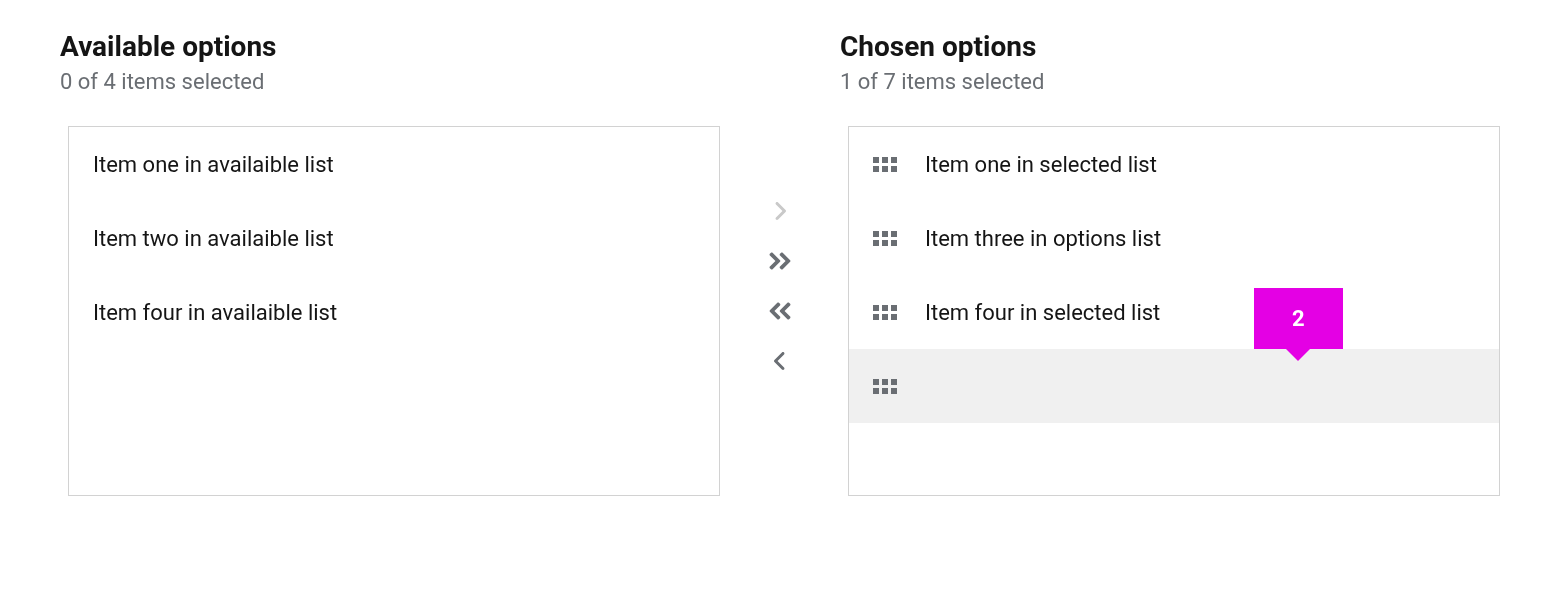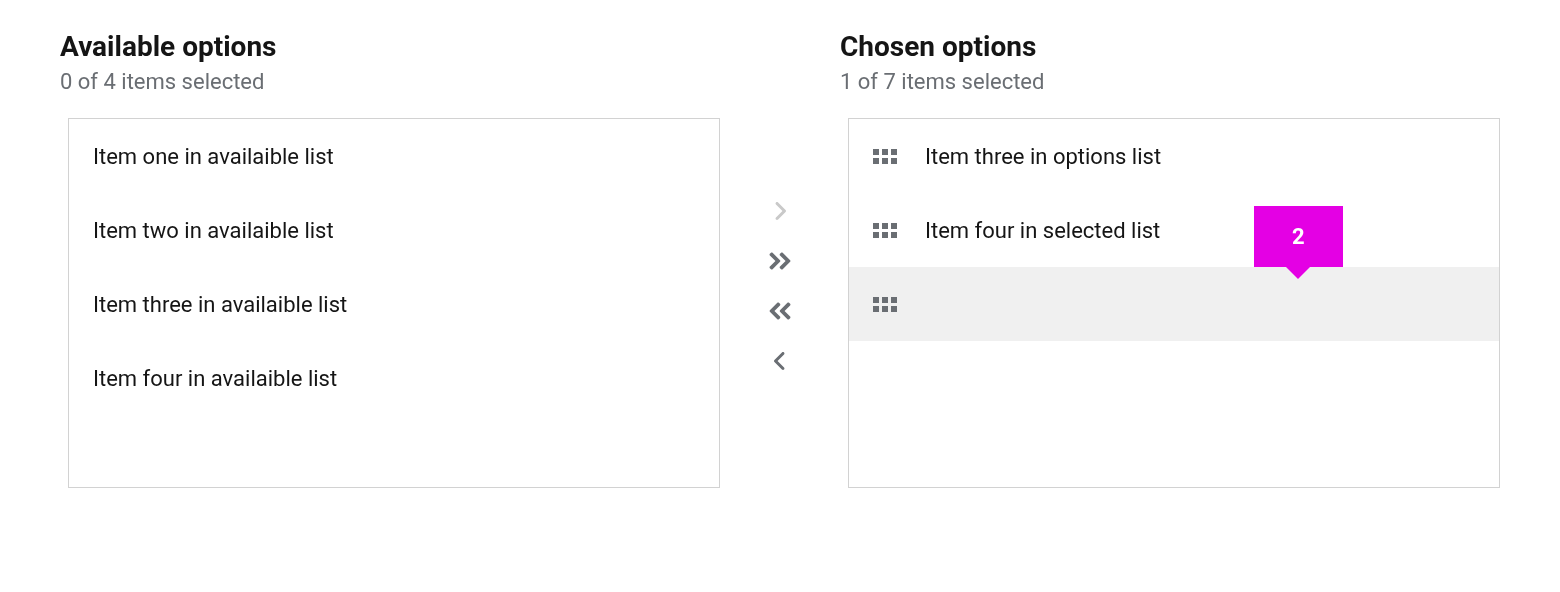--- a/index.html
+++ b/index.html
@@ -19,21 +19,21 @@
   }
   .pane-title {
     font-size: 28px;
     font-weight: 700;
     margin: 0 0 6px 0;
     color: #151515;
   }
   .pane-status {
     font-size: 22px;
     color: #6a6e73;
-    margin-bottom: 24px;
+    margin-bottom: 32px;
   }
   .list-box {
     border: 1px solid #d2d2d2;
     height: 370px;
     margin-left: 8px;
   }
   .list-box ul {
     list-style: none;
     margin: 0;
     padding: 0;
@@ -123,23 +123,20 @@
     <div class="pane-status">0 of 4 items selected</div>
     <div class="list-box">
       <ul>
         <li class="list-item">
           <span>Item one in availaible list</span>
         </li>
         <li class="list-item">
           <span>Item two in availaible list</span>
         </li>
         <li class="list-item">
-          <span>Item three in availaible list</span>
-        </li>
-        <li class="list-item">
           <span>Item four in availaible list</span>
         </li>
       </ul>
     </div>
   </div>
 
   <div class="controls">
     <button class="ctrl-btn disabled">
       <span>
         <svg width="18" height="24" viewBox="0 0 256 512" fill="currentColor">
@@ -177,20 +174,31 @@
       <ul>
         <li class="list-item">
           <span class="drag-handle">
               <span></span>
               <span></span>
               <span></span>
               <span></span>
               <span></span>
               <span></span>
             </span>
+          <span>Item one in selected list</span>
+        </li>
+        <li class="list-item">
+          <span class="drag-handle">
+              <span></span>
+              <span></span>
+              <span></span>
+              <span></span>
+              <span></span>
+              <span></span>
+            </span>
           <span>Item three in options list</span>
         </li>
         <li class="list-item">
           <span class="drag-handle">
               <span></span>
               <span></span>
               <span></span>
               <span></span>
               <span></span>
               <span></span>

